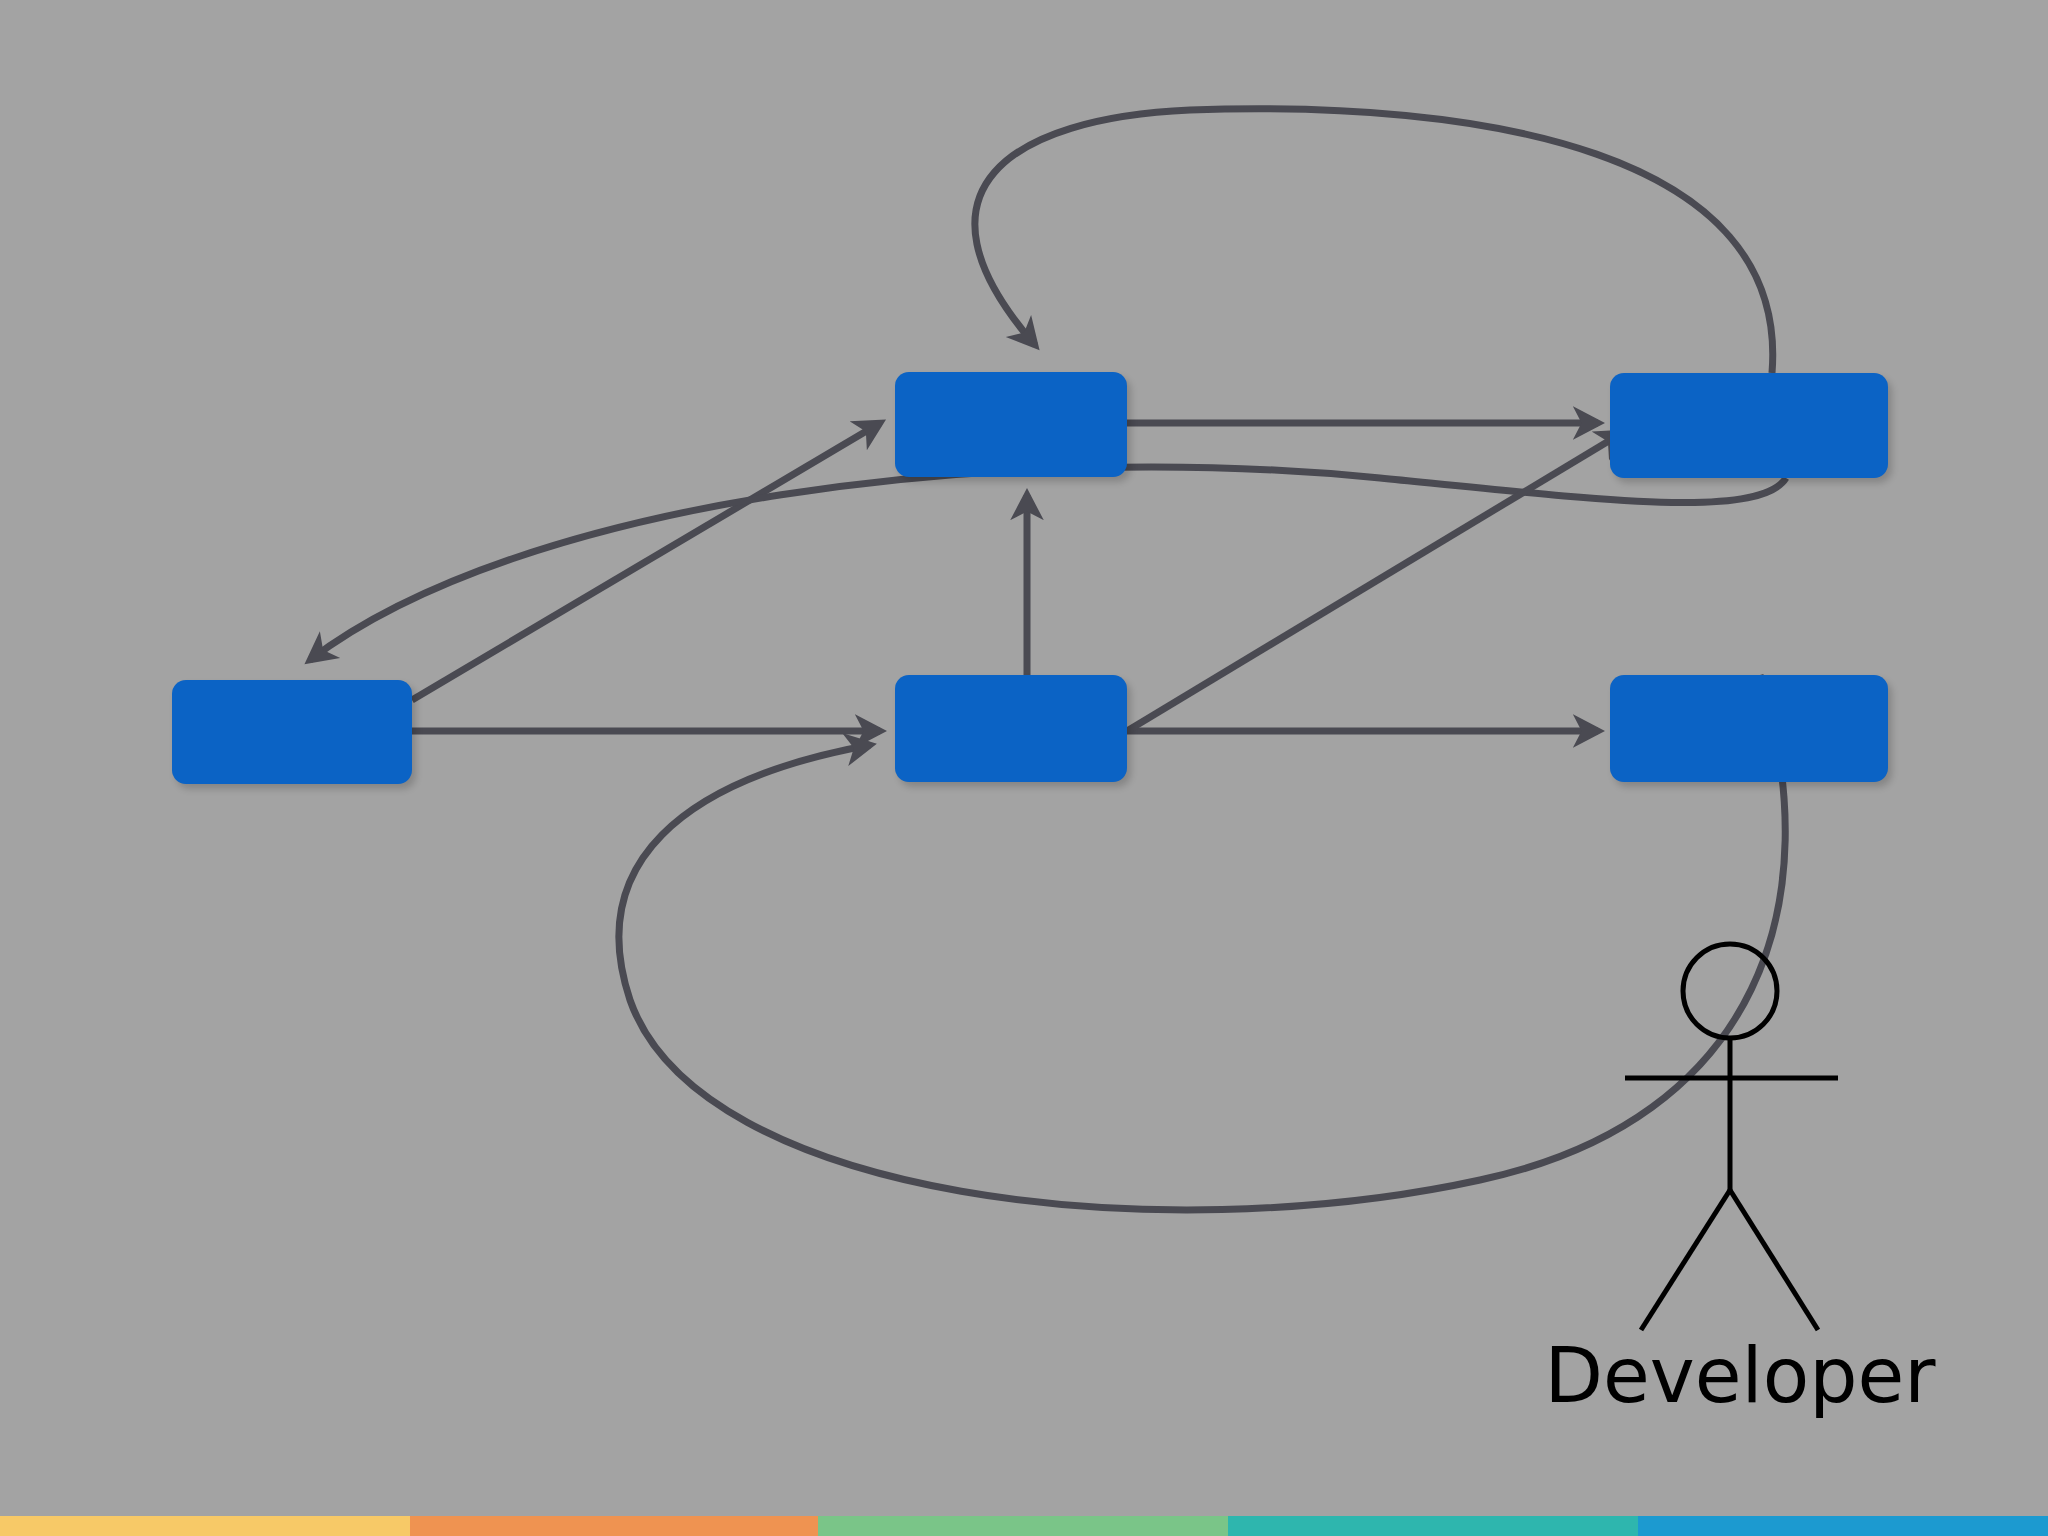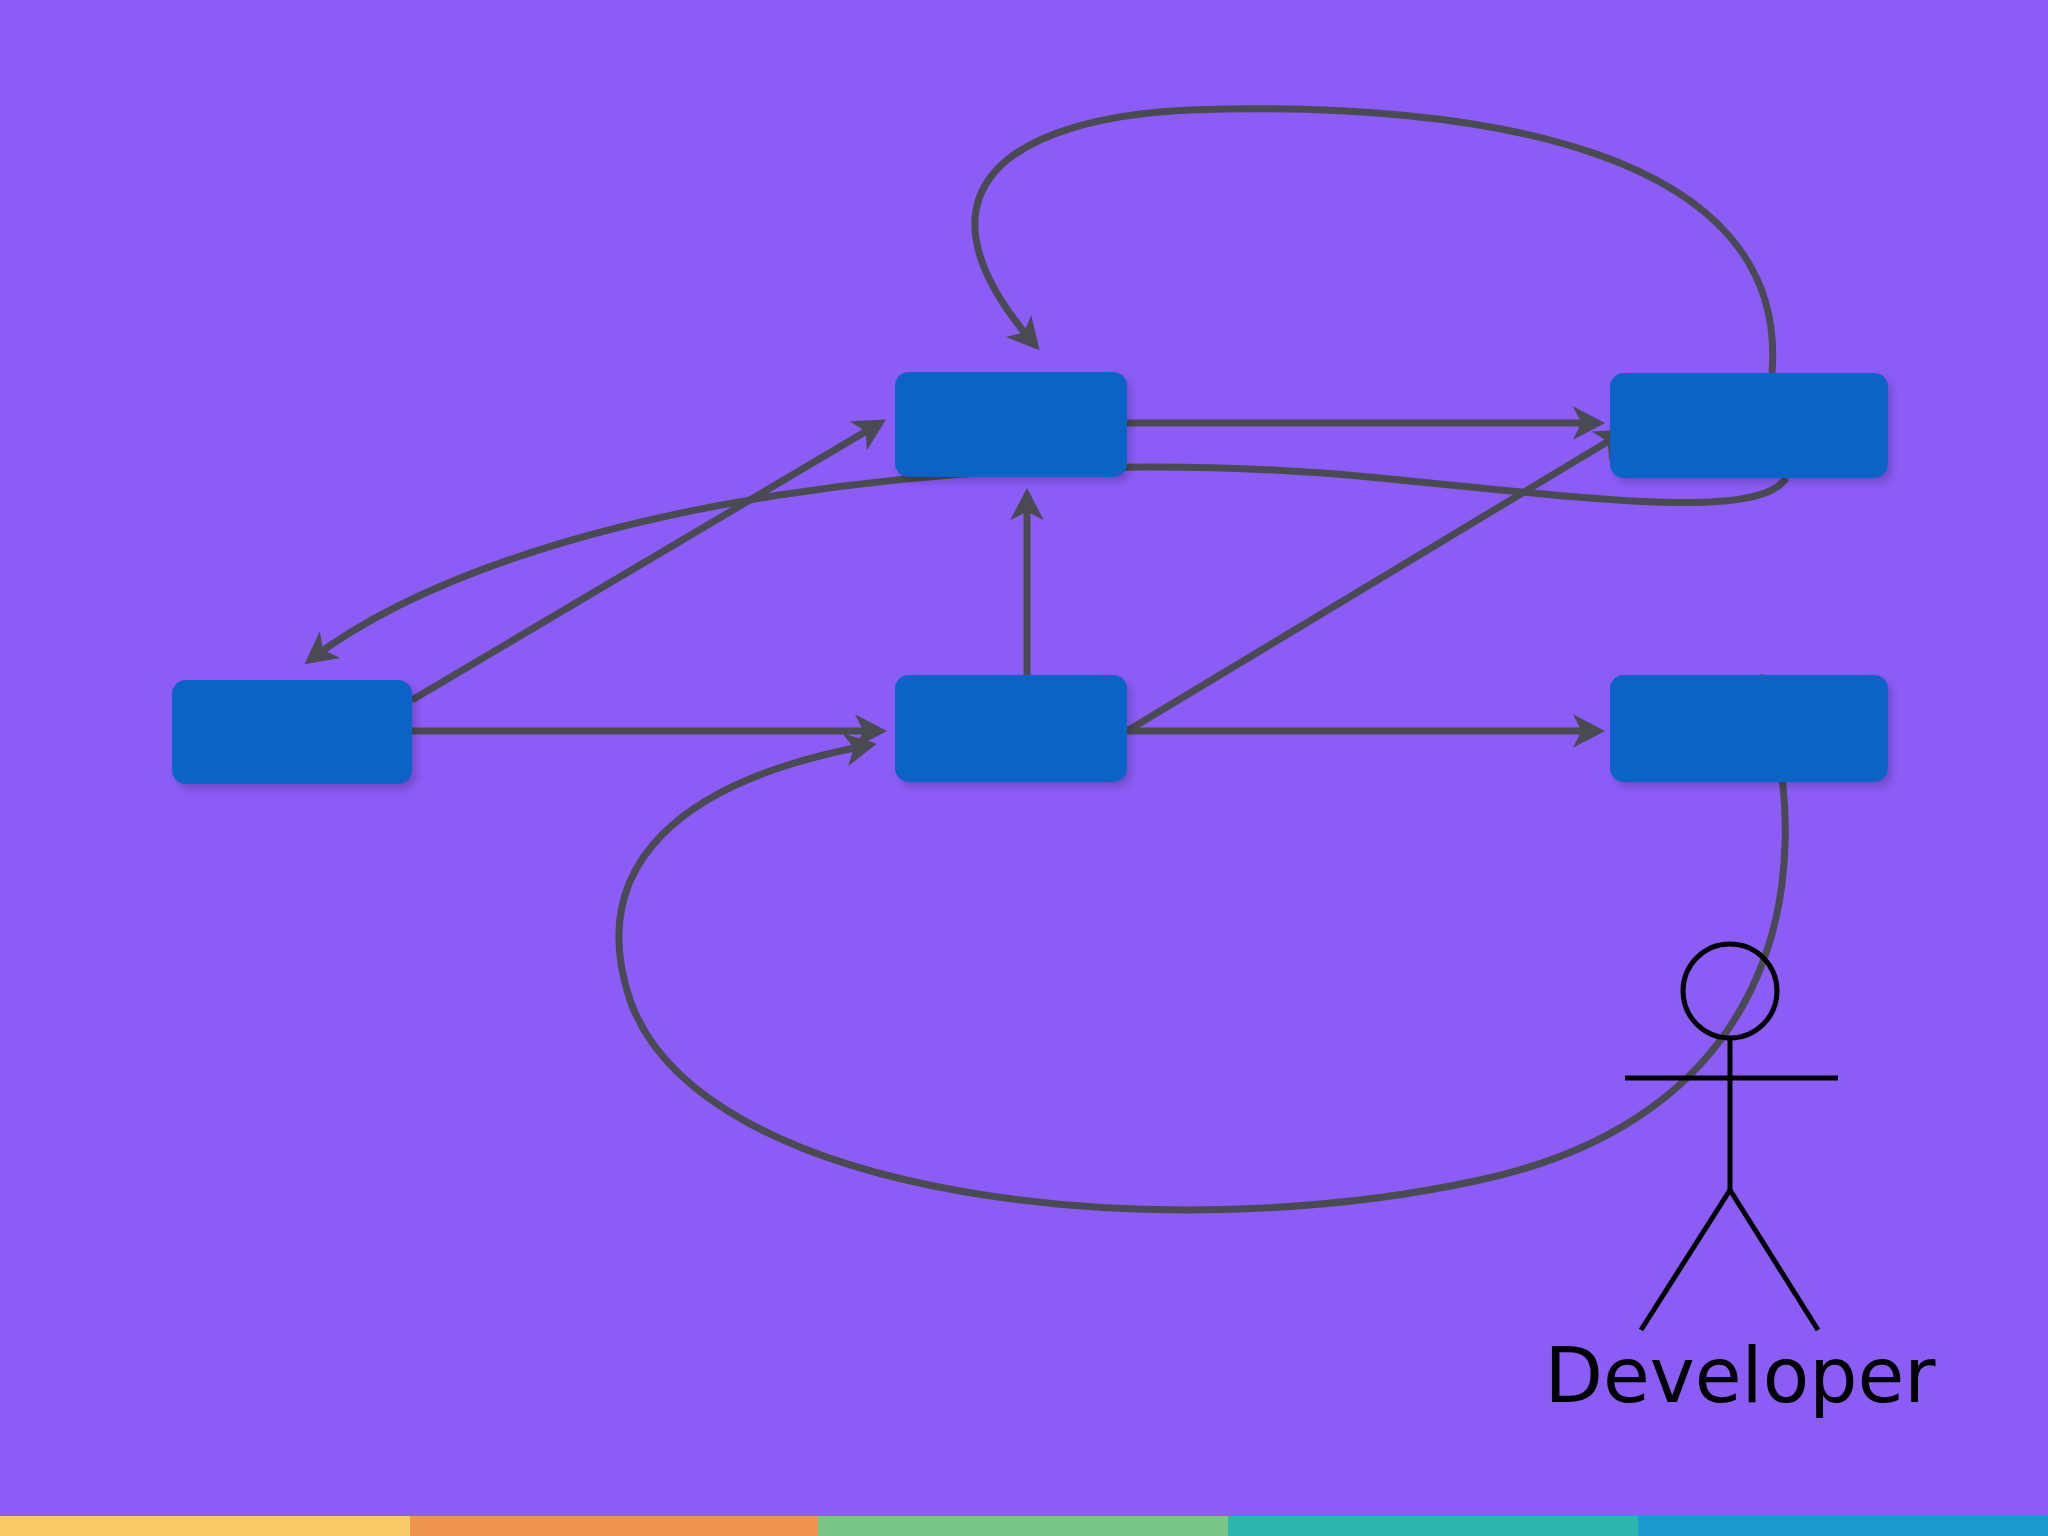--- a/index.html
+++ b/index.html
@@ -7,21 +7,21 @@
     padding: 0;
     background: #ffffff;
   }
   body {
     font-family: "DejaVu Sans", sans-serif;
   }
   #slide {
     position: relative;
     width: 2048px;
     height: 1536px;
-    background: #8b5cf6;
+    background: #a3a3a3;
     overflow: hidden;
   }
   #diagram-svg {
     position: absolute;
     left: 0;
     top: 0;
     width: 2048px;
     height: 1536px;
   }
   .node-box {

